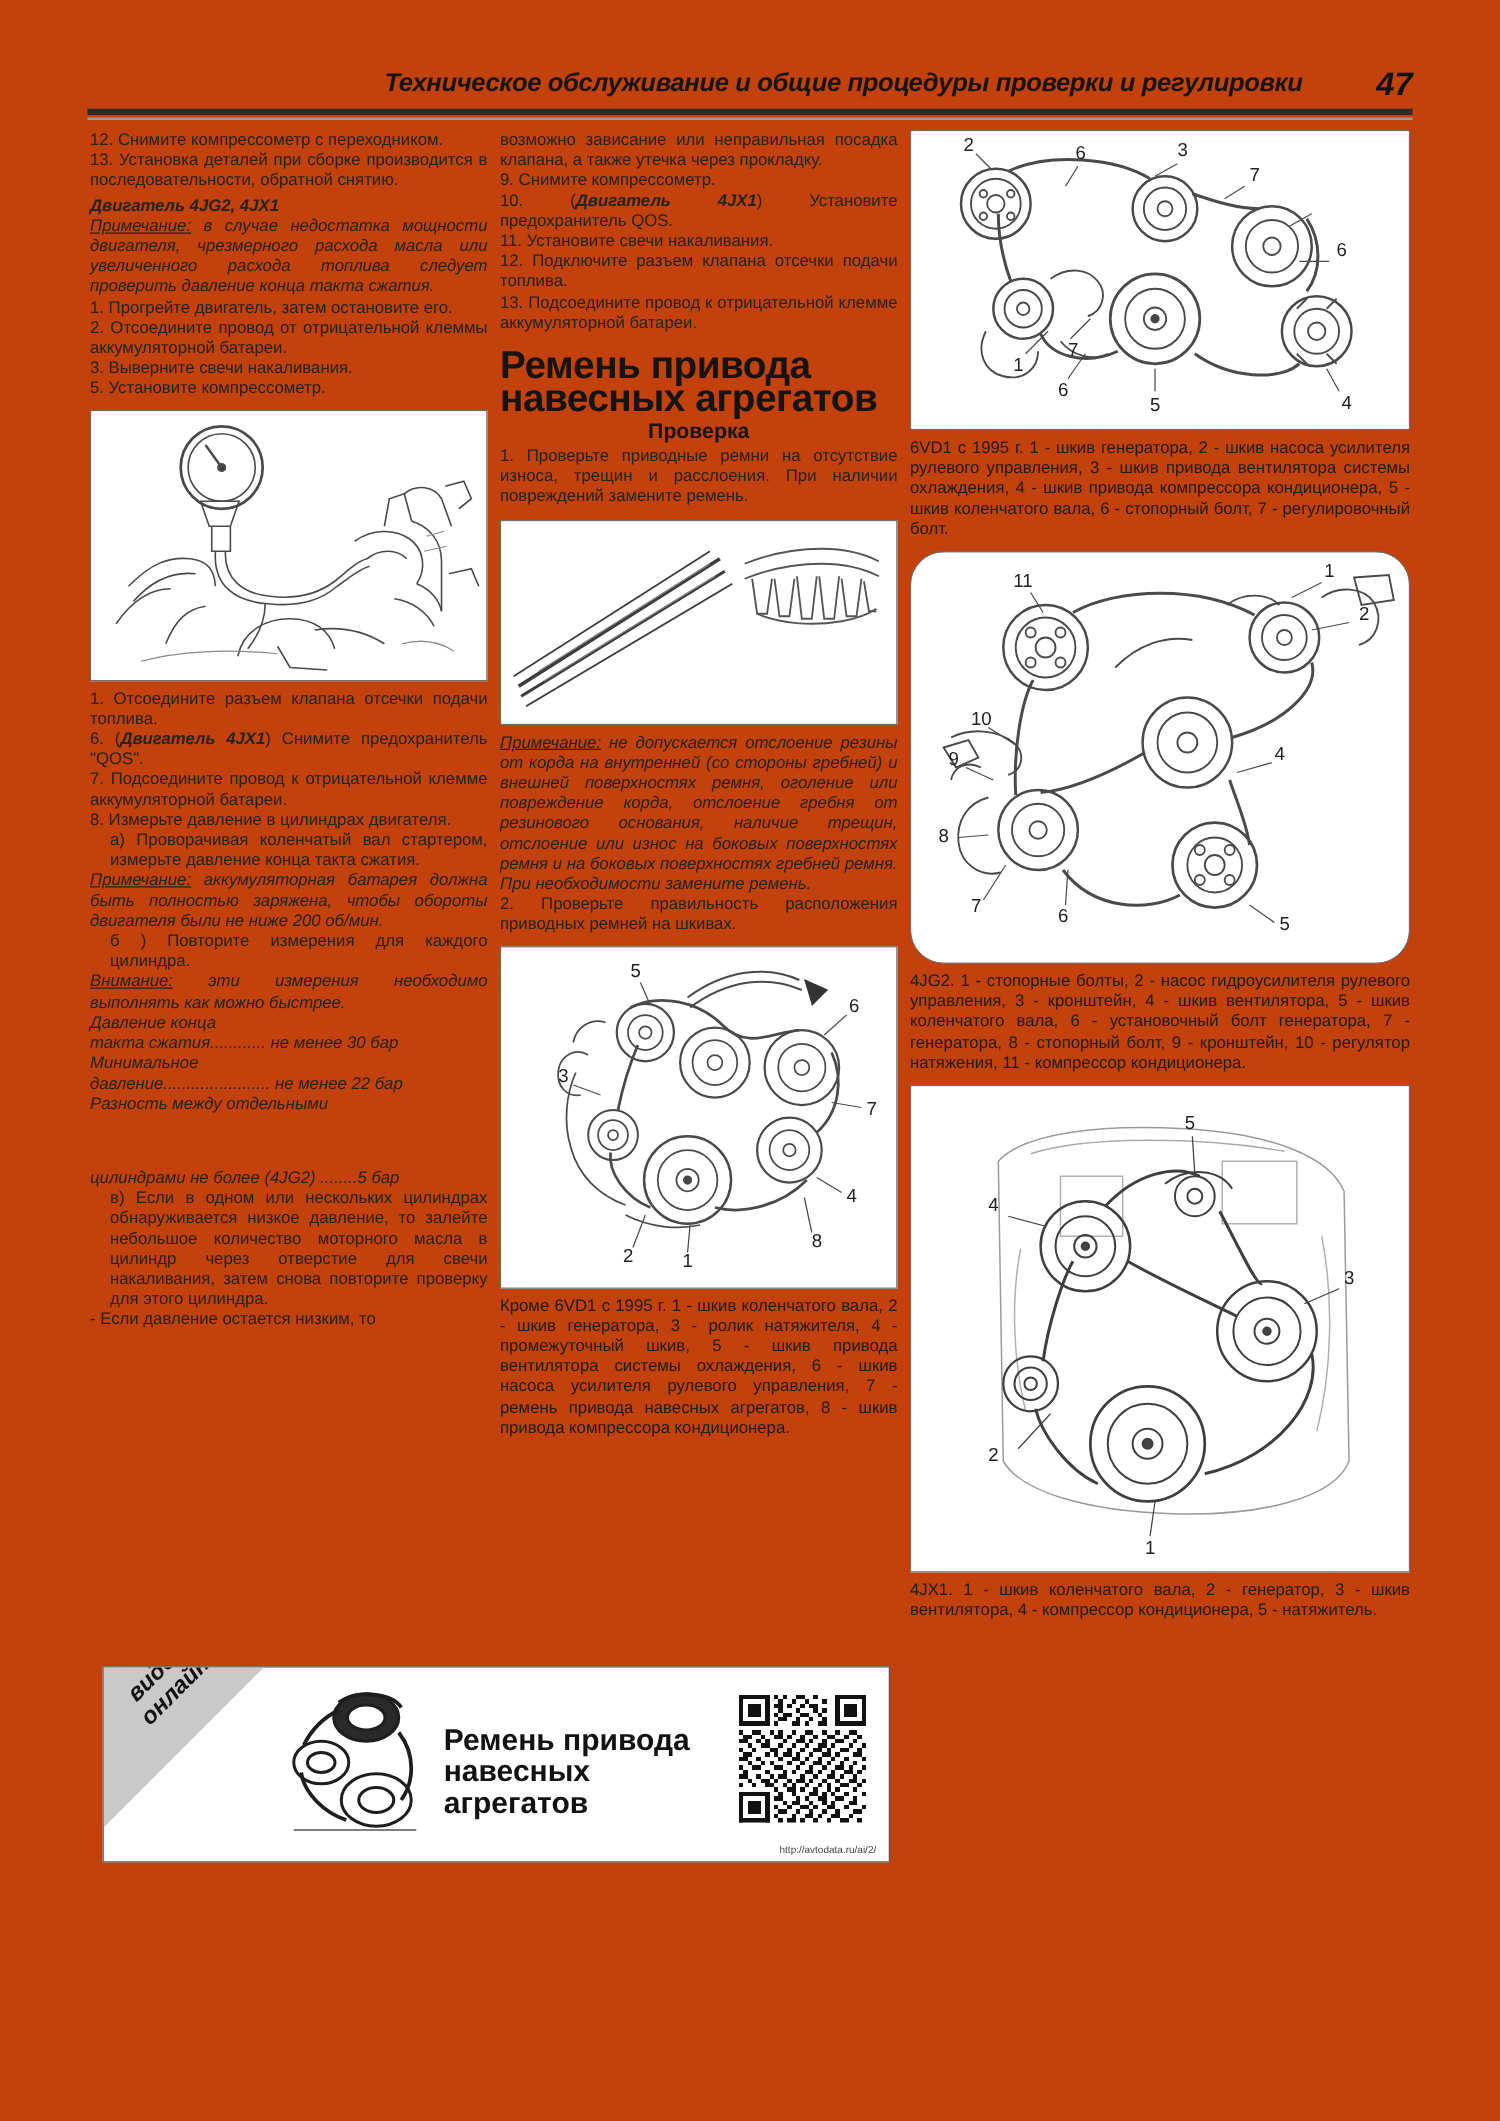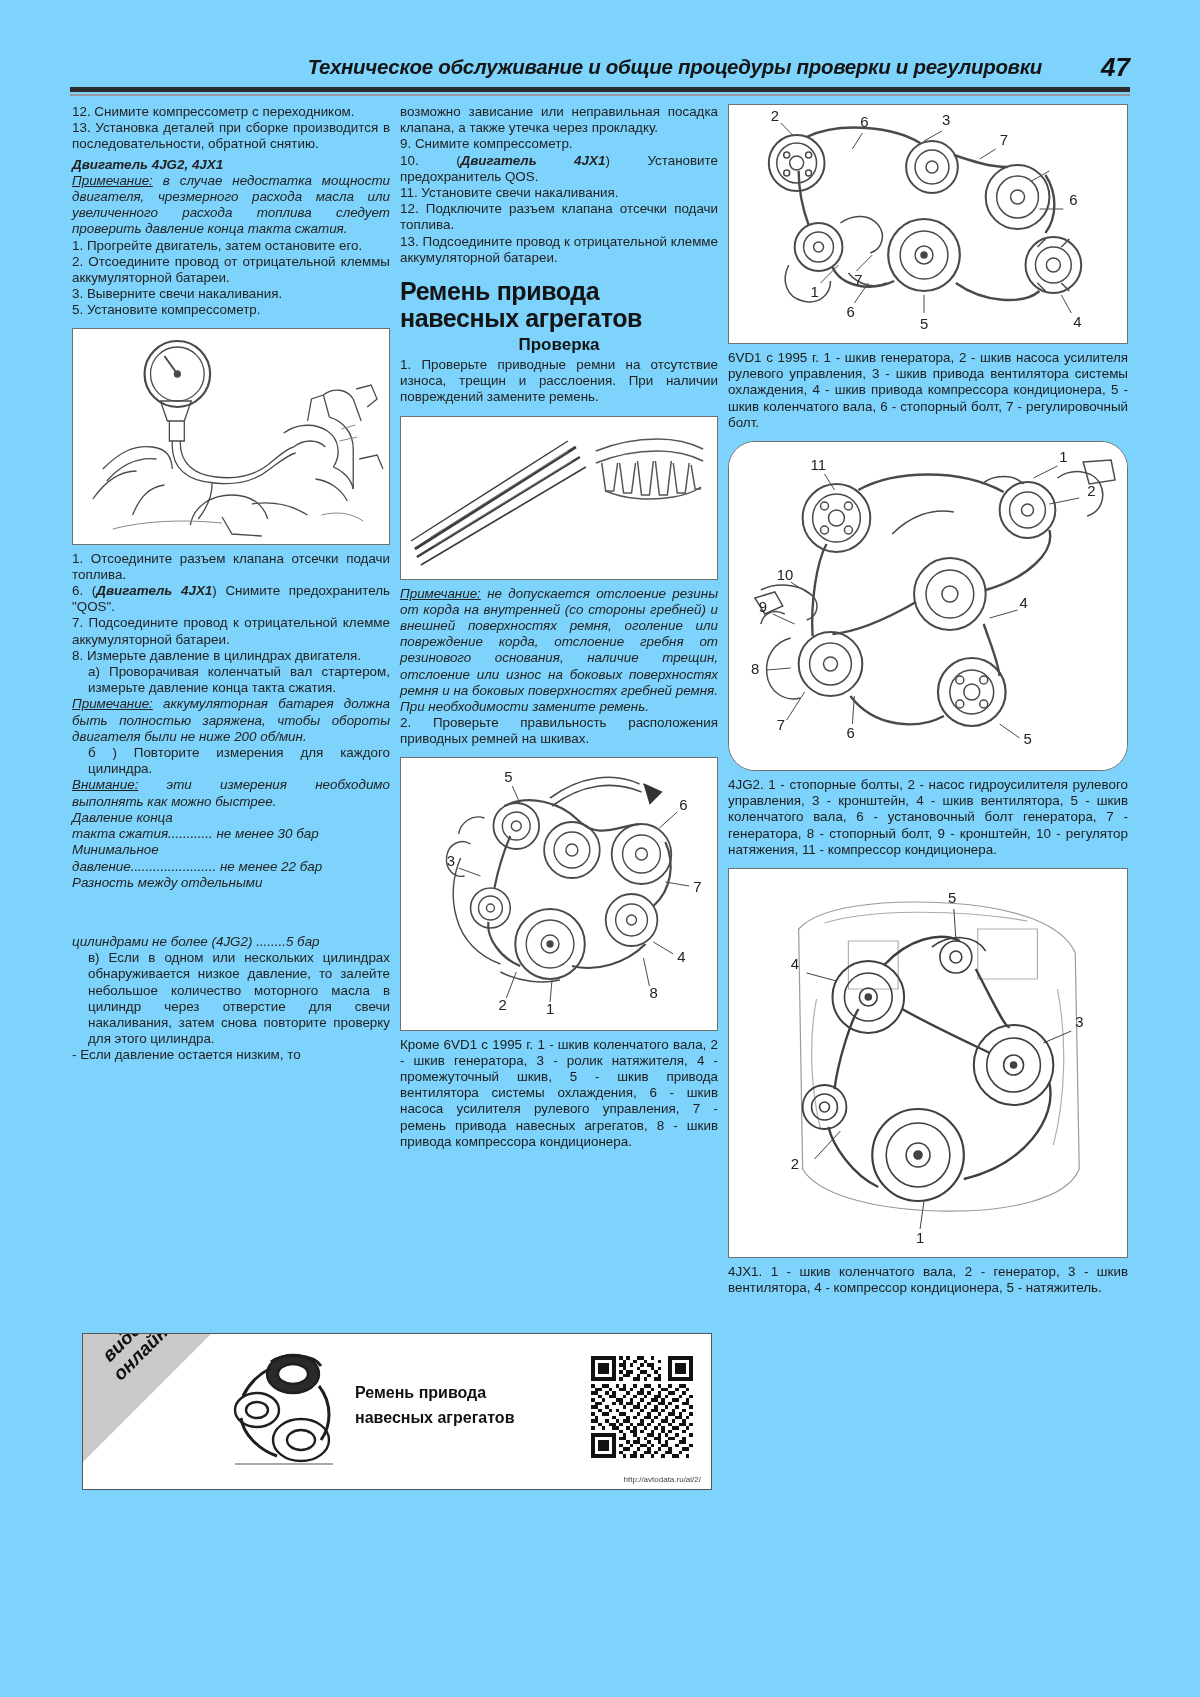--- a/index.html
+++ b/index.html
@@ -5,21 +5,21 @@
 <style>
   html,body{margin:0;padding:0;background:#f2f1ef;}
   body{
     width:1200px;height:1697px;position:relative;overflow:hidden;
     font-family:"Liberation Sans", sans-serif;
     background:#fdfcfa;
     color:#1b1b1b;
   }
   .page{
     position:absolute;inset:0;
-    background:#7dd3fc;
+    background:#c2410c;
   }
   
   .header{
     position:absolute;left:70px;top:55px;width:1060px;height:46px;
   }
   .header-title{
     position:absolute;right:88px;top:0;
     font-size:20.5px;font-weight:bold;font-style:italic;
     letter-spacing:-0.3px;white-space:nowrap;color:#151515;
   }
@@ -47,21 +47,21 @@
     color:#232323;
     -webkit-font-smoothing:none;
   }
   p.t.ital{font-style:italic;}
   .ind{padding-left:16px;}
   .lbl{font-style:italic;text-decoration:underline;}
   .bi{font-weight:bold;font-style:italic;}
 
   h2.sect{
     margin:12px 0 2px 0;
-    font-size:25px;line-height:27px;font-weight:bold;
+    font-size:31px;line-height:27px;font-weight:bold;
     letter-spacing:-0.4px;color:#141414;
   }
   h3.sub{
     margin:3px 0 2px 0;
     font-size:17px;font-weight:bold;color:#141414;text-align:center;
   }
 
   
   .fig{
     border:1.6px solid #6f6f6f;background:#fff;
@@ -83,21 +83,21 @@
     border-left:128px solid #c9c9c9;border-bottom:128px solid transparent;
   }
   .corner-txt{
     position:absolute;left:-2px;top:16px;width:140px;
     transform:rotate(-45deg);transform-origin:30px 30px;
     font-size:19px;font-weight:bold;font-style:italic;color:#111;
     line-height:21px;text-align:center;
   }
   .vb-title{
     position:absolute;left:272px;top:46px;width:230px;
-    font-size:16px;line-height:25px;font-weight:bold;color:#121212;
+    font-size:24px;line-height:25px;font-weight:bold;color:#121212;
   }
   .qr{
     position:absolute;right:18px;top:22px;width:102px;height:102px;
   }
   .qr-url{
     position:absolute;right:10px;bottom:5px;
     font-size:8px;color:#444;font-family:"Liberation Sans",sans-serif;
   }
   .belt-icon{position:absolute;left:140px;top:14px;width:125px;height:128px;}
 </style>

